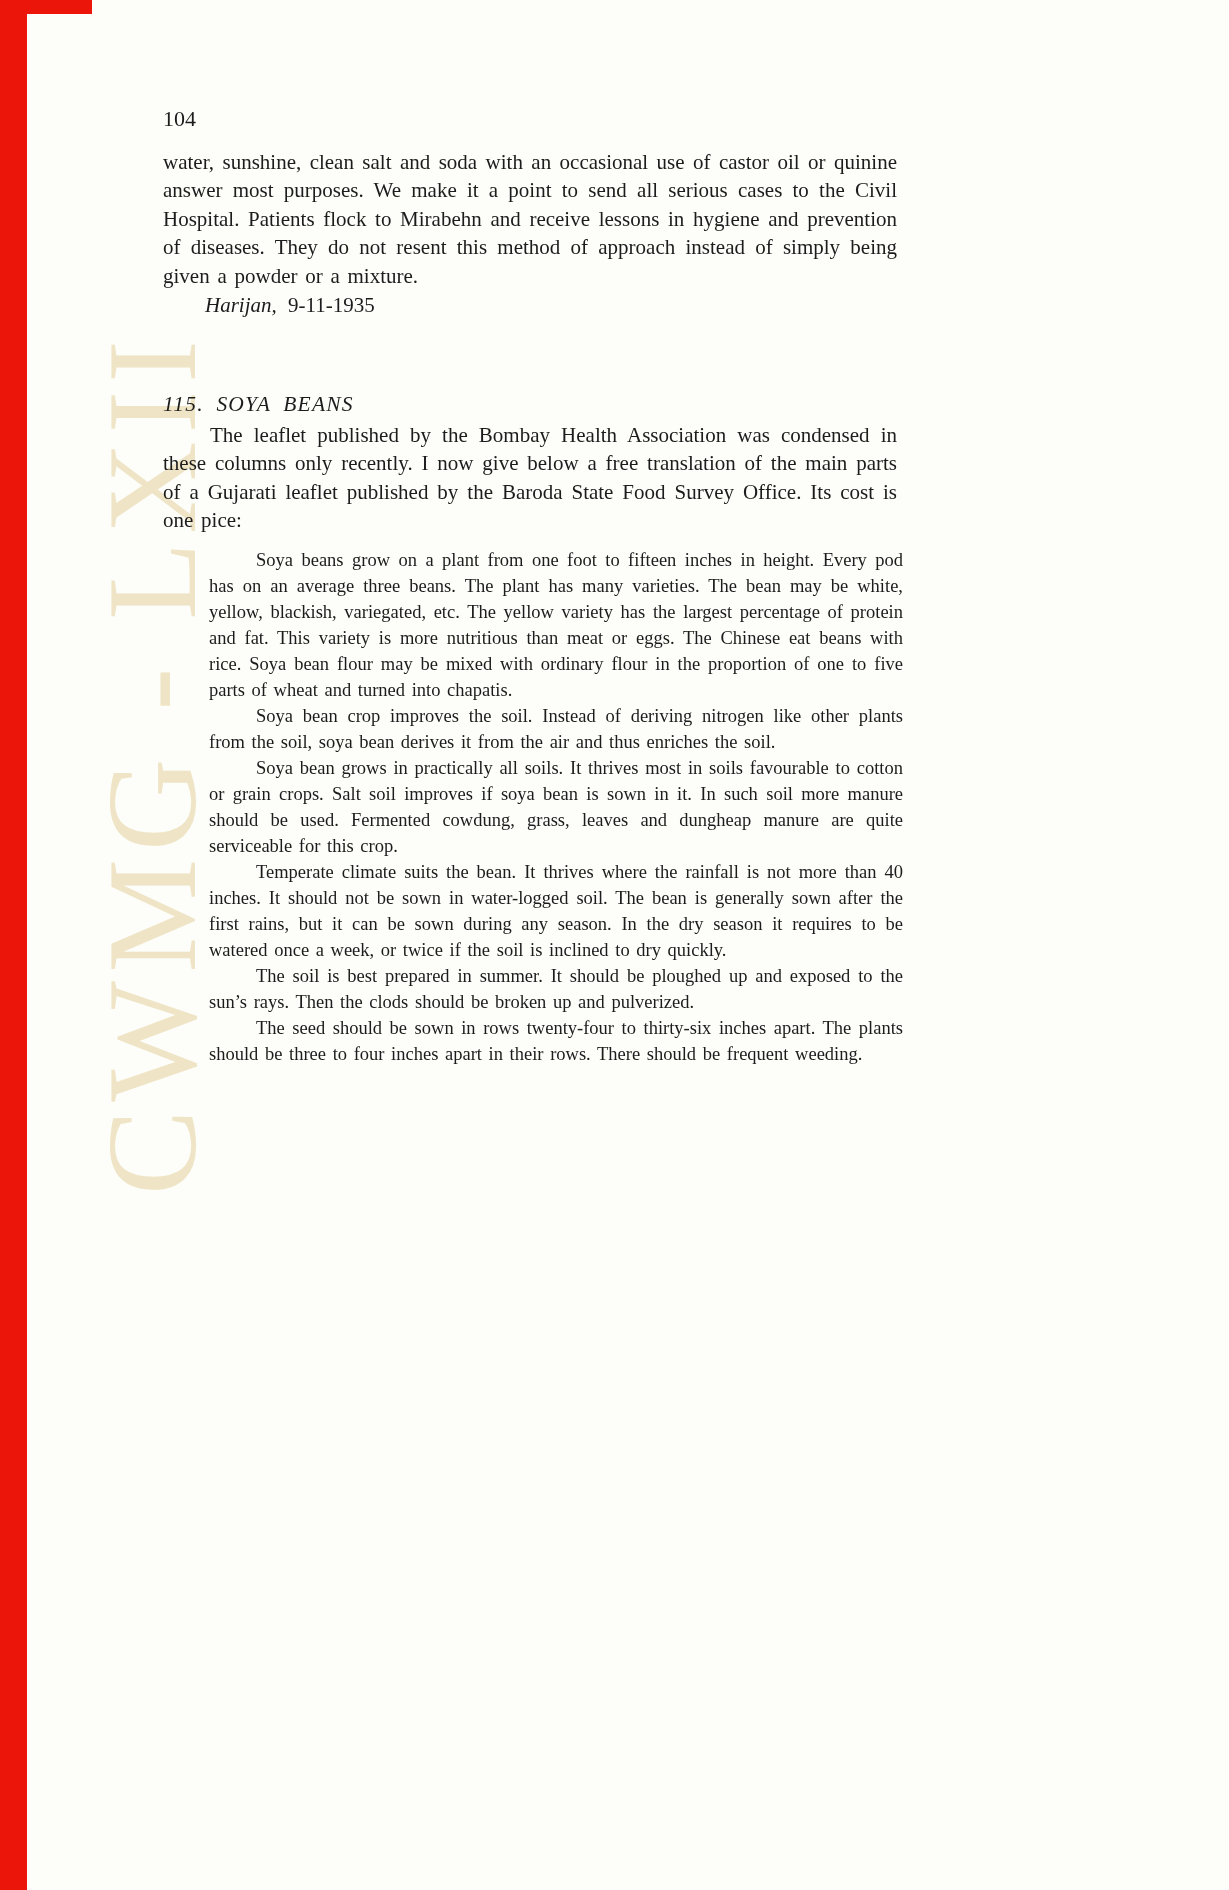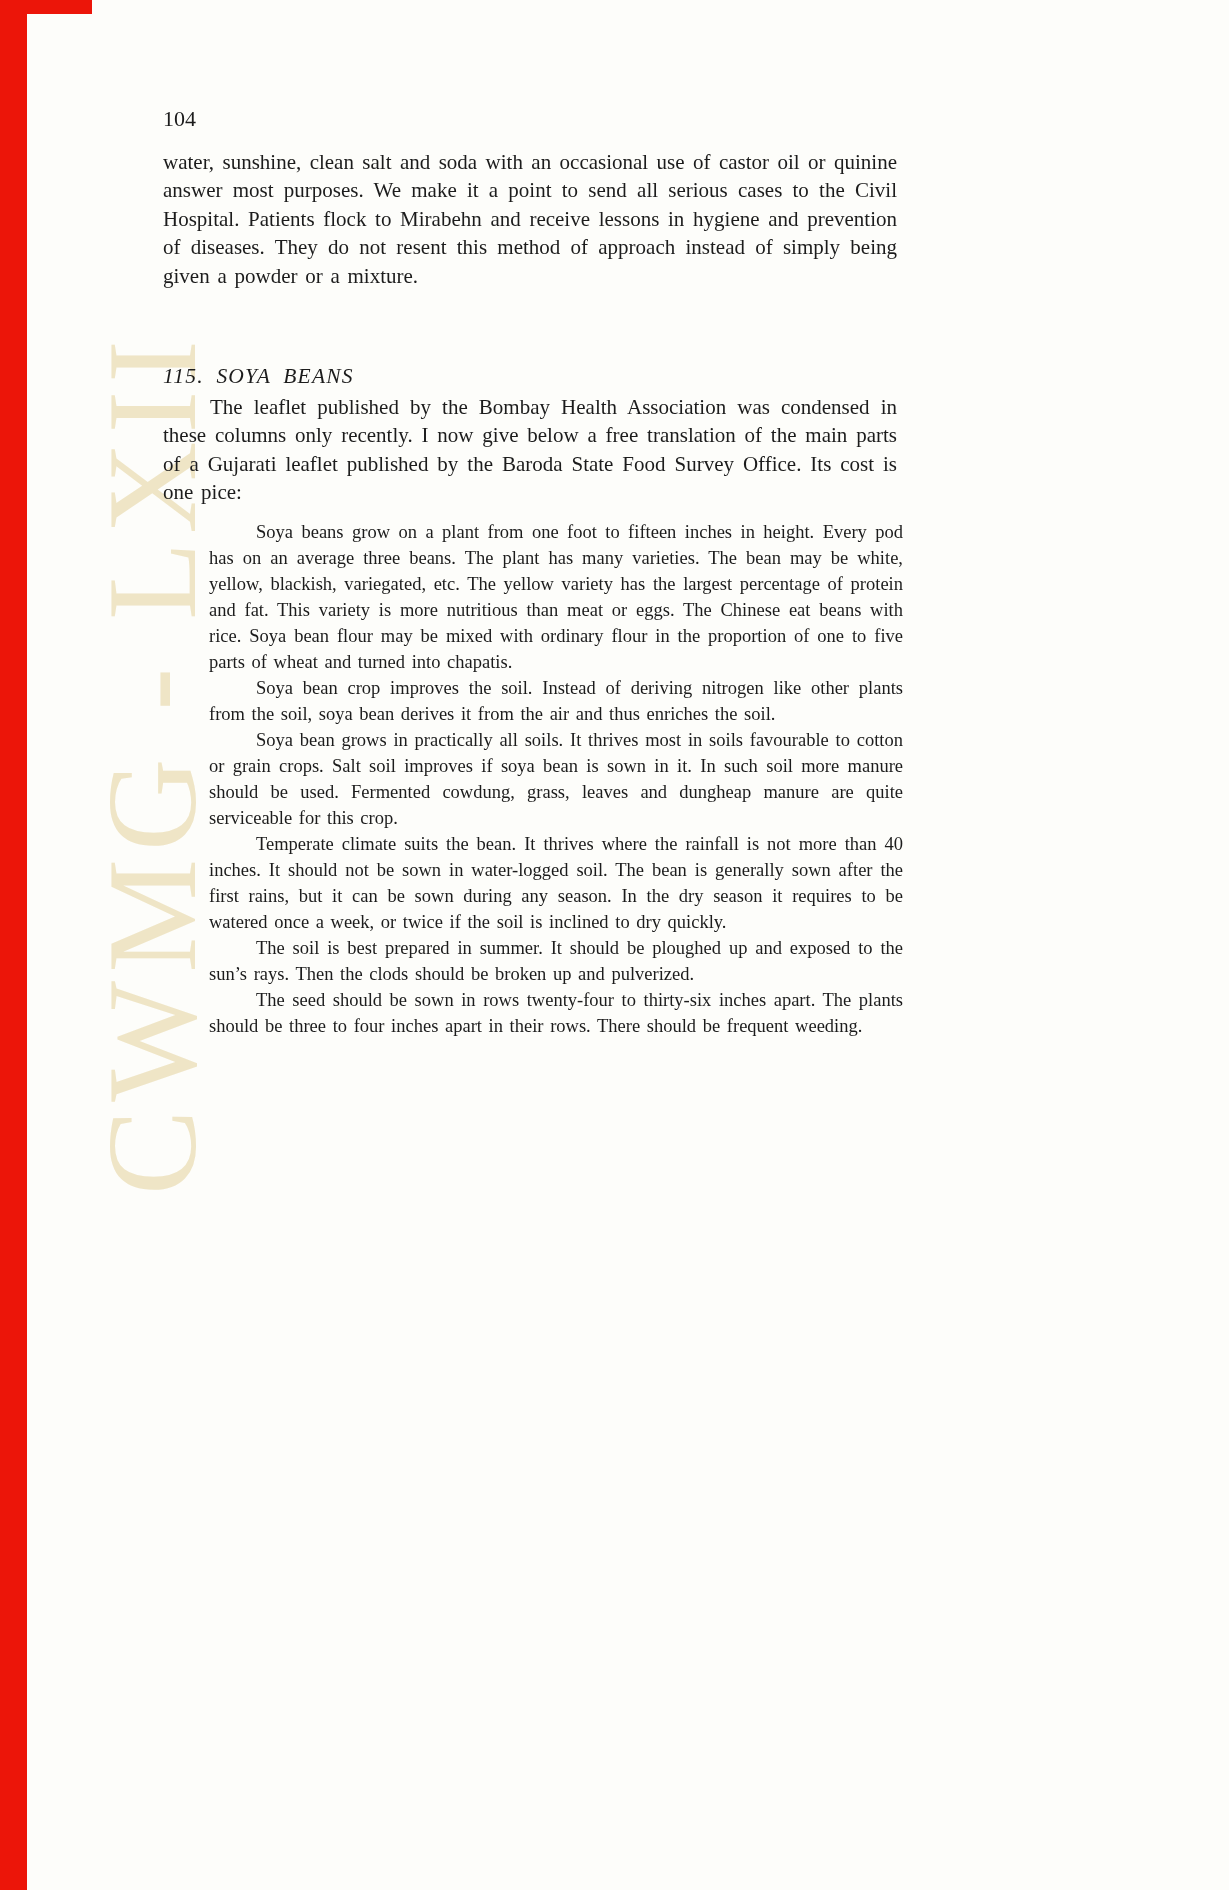--- a/index.html
+++ b/index.html
@@ -120,20 +120,24 @@
   <div class="watermark">CWMG - LXII</div>
 
   <div class="content">
 
     <div class="pagehead">
       <span class="pagenum">104</span>
     </div>
 
     <p class="body">water, sunshine, clean salt and soda with an occasional use of castor oil or quinine answer most purposes. We make it a point to send all serious cases to the Civil Hospital. Patients flock to Mirabehn and receive lessons in hygiene and prevention of diseases. They do not resent this method of approach instead of simply being given a powder or a mixture.</p>
 
+    <p class="source">
+      <span class="journal">Harijan,</span>
+      <span class="date">9-11-1935</span>
+    </p>
 
     <h2 class="heading">115. SOYA BEANS</h2>
 
 
     <p class="body indent intro-2">The leaflet published by the Bombay Health Association was condensed in these columns only recently. I now give below a free translation of the main parts of a Gujarati leaflet published by the Baroda State Food Survey Office. Its cost is one pice:</p>
 
     <div class="quotes">
       <p class="quote">Soya beans grow on a plant from one foot to fifteen inches in height. Every pod has on an average three beans. The plant has many varieties. The bean may be white, yellow, blackish, variegated, etc. The yellow variety has the largest percentage of protein and fat. This variety is more nutritious than meat or eggs. The Chinese eat beans with rice. Soya bean flour may be mixed with ordinary flour in the proportion of one to five parts of wheat and turned into chapatis.</p>
       <p class="quote">Soya bean crop improves the soil. Instead of deriving nitrogen like other plants from the soil, soya bean derives it from the air and thus enriches the soil.</p>
       <p class="quote">Soya bean grows in practically all soils. It thrives most in soils favourable to cotton or grain crops. Salt soil improves if soya bean is sown in it. In such soil more manure should be used. Fermented cowdung, grass, leaves and dungheap manure are quite serviceable for this crop.</p>

